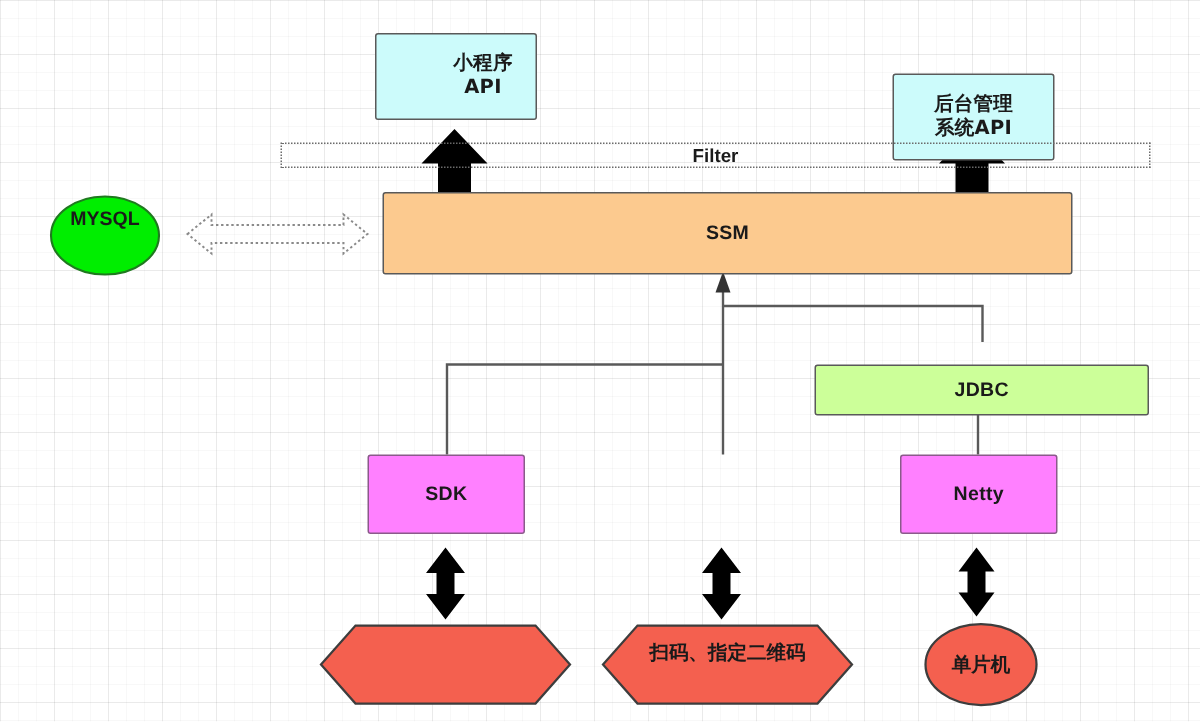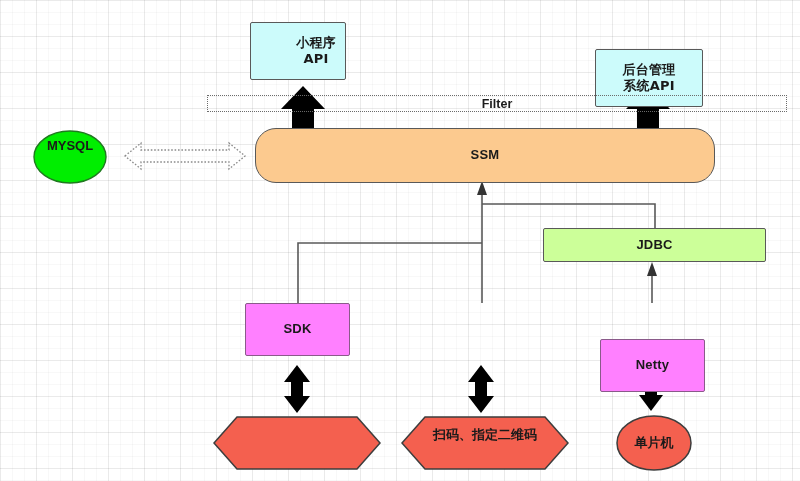--- a/index.html
+++ b/index.html
@@ -43,21 +43,21 @@
     font-size: 13px;
     line-height: 1.25;
     letter-spacing: 0.2px;
   }
   .rect {
     border: 1.6px solid #595959;
     border-radius: 2px;
   }
   .api-box   { background: #ccfbfb; }
   .ssm-box   { background: #fcca8f; }
-  .jdbc-box  { background: #ccff99; }
+  .jdbc-box  { background: #ccff99; margin-top: 15px; }
   .mod-box   { background: #ff80ff; border-color: #8a5a8a; }
   .filter-band {
     position: absolute;
     box-sizing: border-box;
     border: 1.4px dotted #6b6b6b;
     background: transparent;
     display: flex;
     align-items: center;
     justify-content: center;
     color: #1a1a1a;
@@ -124,59 +124,59 @@
 
     <g>
       <polygon points="481,365 494,382 487,382 487,396 494,396 481,413 468,396 475,396 475,382 468,382" fill="#000000"></polygon>
     </g>
 
     <g>
       <polygon points="651,365 663,381 657,381 657,395 663,395 651,411 639,395 645,395 645,381 639,381" fill="#000000"></polygon>
     </g>
   </svg>
 
-  <div class="node rect api-box cjk" style="left:250px; top:22px; width:96px; height:58px;padding-left:36px;">
+  <div class="node rect api-box cjk" style="left:250px; top:22px; width:108px; height:58px;padding-left:36px;">
     <div>
       <div>小程序</div>
       <div>API</div>
     </div>
   </div>
 
   <div class="node rect api-box cjk" style="left:595px; top:22px; width:108px; height:58px;margin-top:27px;">
     <div>
       <div>后台管理</div>
       <div>系统API</div>
     </div>
   </div>
 
-  <div class="filter-band" style="left:207px; top:95px; width:580px; height:17px;">
+  <div class="filter-band" style="left:187px; top:95px; width:580px; height:17px;">
     <span>Filter</span>
   </div>
 
-  <div class="node rect ssm-box" style="left:255px; top:128px; width:460px; height:55px;border-radius:21px;">
+  <div class="node rect ssm-box" style="left:255px; top:128px; width:460px; height:55px;">
     <span>SSM</span>
   </div>
 
   <svg class="shape-svg" style="left:32px; top:129px;" width="76" height="56">
     <ellipse cx="38" cy="28" rx="36" ry="26" fill="#00ee00" stroke="#1f7a1f" stroke-width="1.4"></ellipse>
   </svg>
   <div class="shape-label" style="left:32px; top:117px; width:76px; height:56px;">
     <span>MYSQL</span>
   </div>
 
   <div class="node rect jdbc-box" style="left:543px; top:228px; width:223px; height:34px;">
     <span>JDBC</span>
   </div>
 
   <div class="node rect mod-box" style="left:245px; top:303px; width:105px; height:53px;justify-content:center;">
     <span>SDK</span>
   </div>
 
 
-  <div class="node rect mod-box" style="left:600px; top:303px; width:105px; height:53px;margin-top:36px;">
+  <div class="node rect mod-box" style="left:600px; top:303px; width:105px; height:53px;">
     <span>Netty</span>
   </div>
 
   <svg class="shape-svg" style="left:213px; top:416px;" width="168" height="54">
     <polygon points="24,1 144,1 167,27 144,53 24,53 1,27" fill="#f4604f" stroke="#3d3d3d" stroke-width="1.5"></polygon>
   </svg>
 
   <svg class="shape-svg" style="left:401px; top:416px;" width="168" height="54">
     <polygon points="24,1 144,1 167,27 144,53 24,53 1,27" fill="#f4604f" stroke="#3d3d3d" stroke-width="1.5"></polygon>
   </svg>

